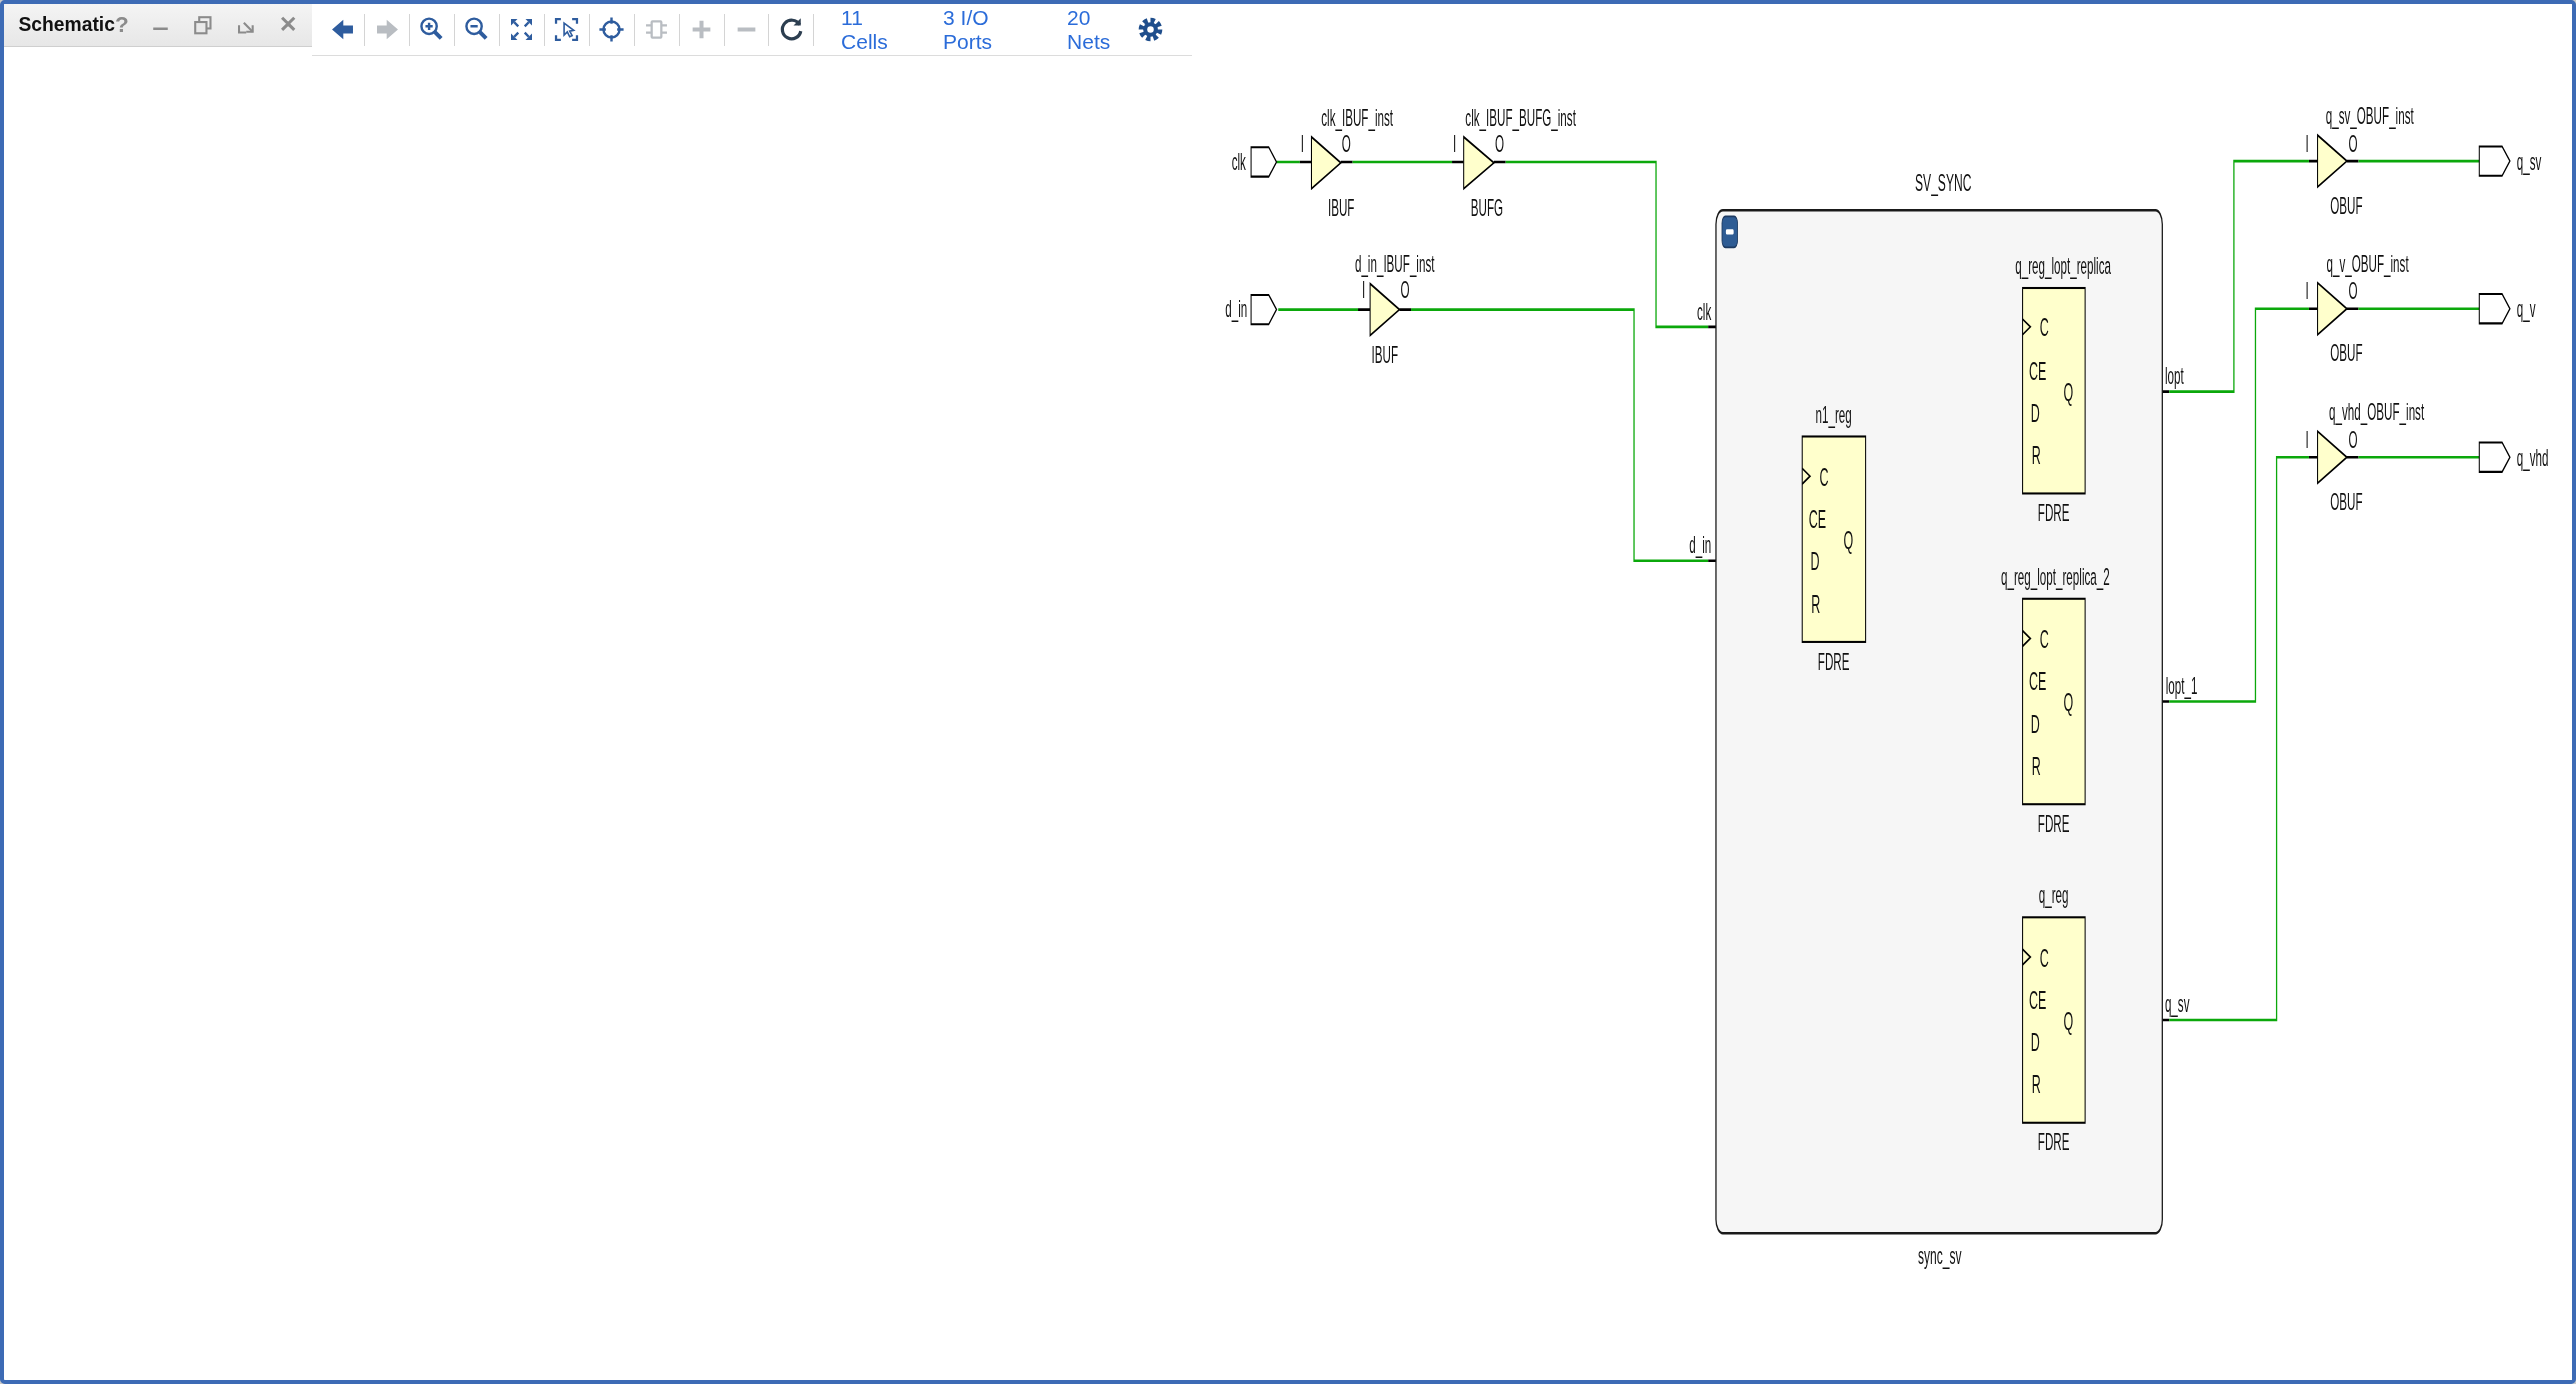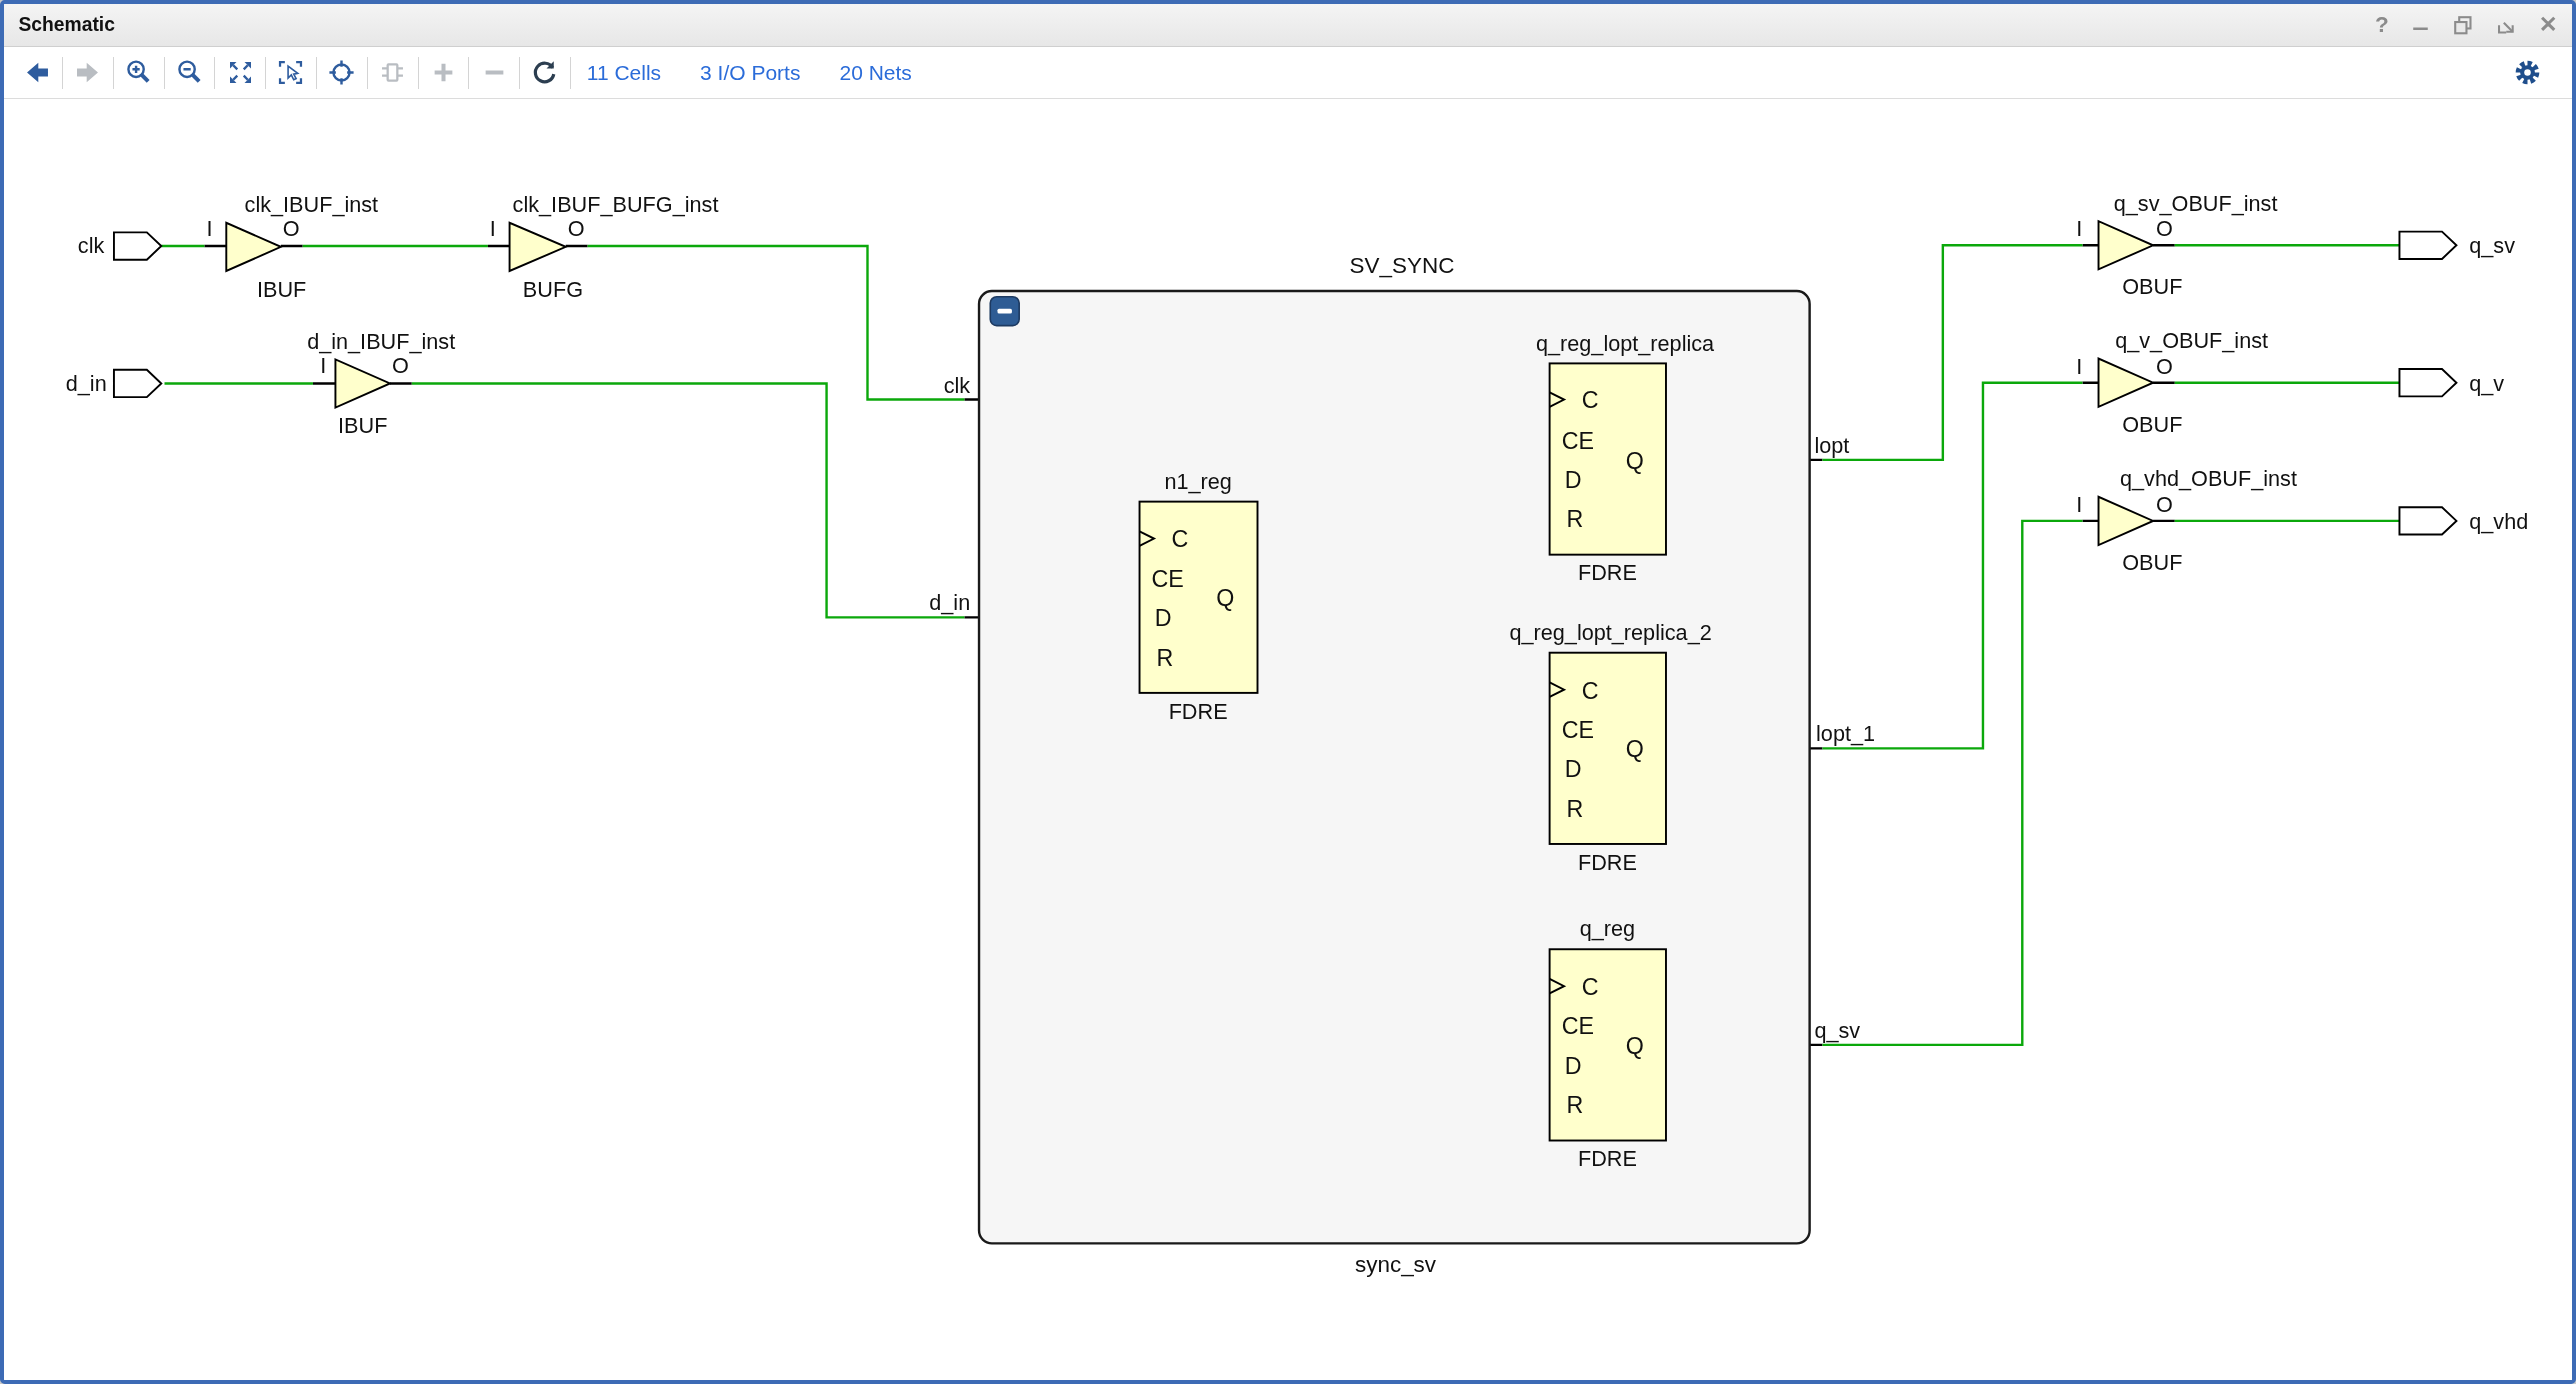--- a/index.html
+++ b/index.html
@@ -1,29 +1,29 @@
 <!DOCTYPE html>
 <html style="font-size:13px"><head>
 <meta charset="utf-8">
 <style>
   html,body{margin:0;padding:0;width:2576px;height:1385px;background:#c8c8c8;
     font-family:"Liberation Sans",sans-serif;}
   .window{position:absolute;inset:0;border:4px solid #3D6BB5;border-radius:4.8px;
-    background:#fff;overflow:hidden;display:flex;flex-direction:column;}
+    background:#fff;overflow:hidden;display:flex;flex-direction:row;}
   .titlebar{height:42px;flex:0 0 42px;background:linear-gradient(#f4f4f4,#e7e7e7);
     border-bottom:0.8px solid #cfcfcf;display:flex;align-items:center;padding:0 14.5px;}
   .titlebar .title{font-size:19.3px;font-weight:bold;color:#111;}
   .tb-controls{margin-left:auto;display:flex;align-items:center;gap:21px;color:#8b8b8b;}
   .tb-controls .ctl{font-size:22.5px;font-weight:bold;line-height:1;cursor:default;}
   .tb-controls svg{display:block;}
   .toolbar{height:51px;flex:0 0 51px;background:#ffffff;border-bottom:0.8px solid #dcdcdc;
     display:flex;align-items:center;padding:0 8px;}
   .tool{width:50px;height:37px;display:flex;align-items:center;justify-content:center;}
   .sep{width:0.8px;height:32px;background:#d4d4d4;}
-  .tb-links{display:flex;align-items:center;gap:39px;margin-left:16px;}
+  .tb-links{display:flex;align-items:center;gap:39px;margin-left:27px;}
   .tb-link{font-size:21px;color:#2B6CD9;cursor:pointer;}
   .gear-wrap{margin-left:auto;margin-right:11.3px;}
   .canvas{flex:1 1 auto;position:relative;background:#ffffff;}
   .canvas svg{position:absolute;inset:0;width:100%;height:100%;}
 
   
   .wire{stroke:#0BA80B;stroke-width:3;fill:none;}
   .wireb{stroke:#000;stroke-width:3;fill:none;}
   .dot{fill:#0BA80B;}
   .cell{fill:#FFFFCC;stroke:#000;stroke-width:2.4;}

